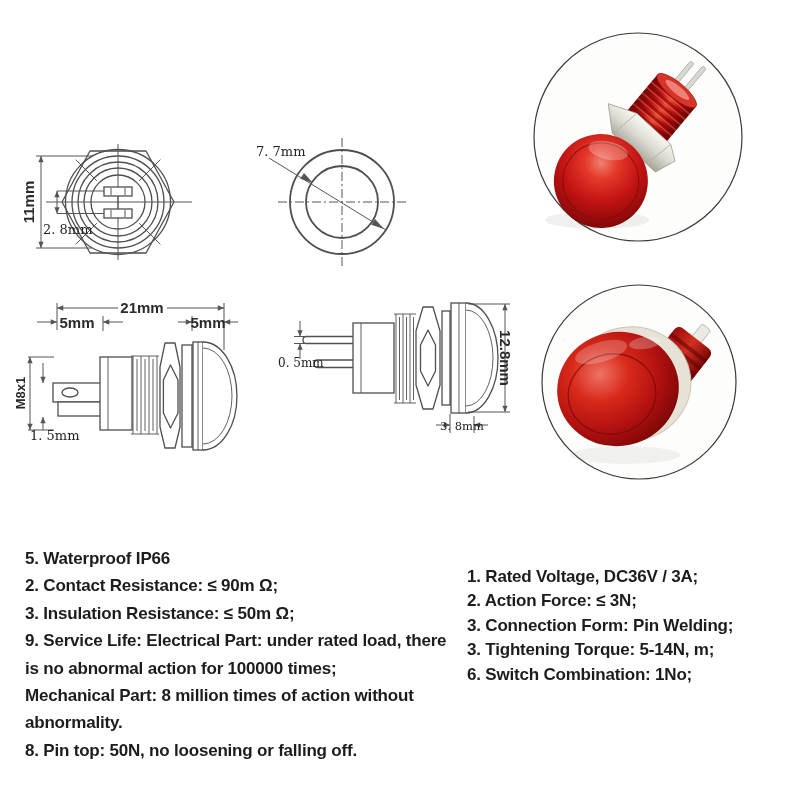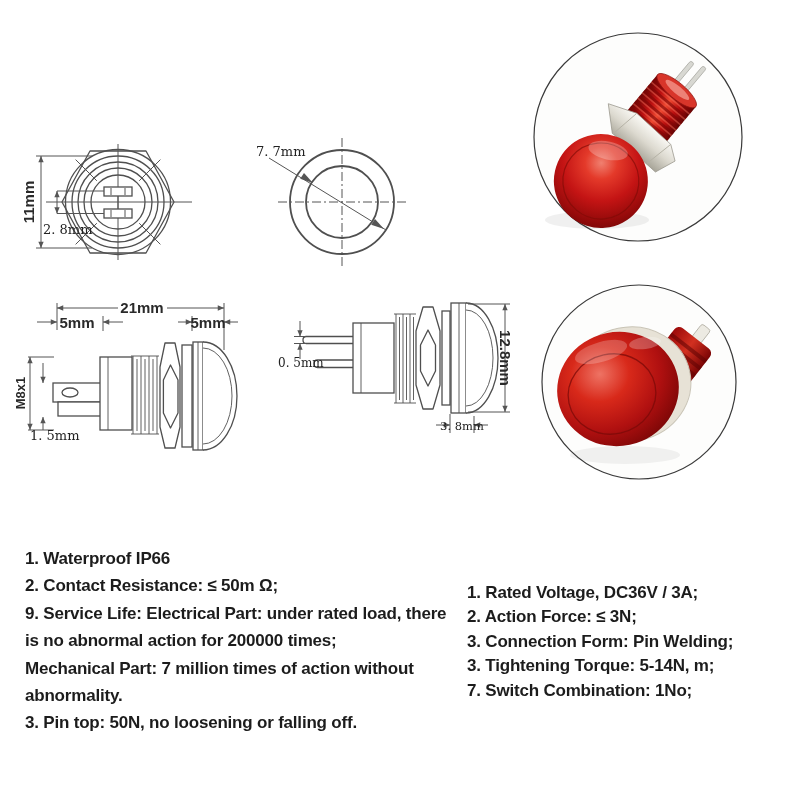--- a/index.html
+++ b/index.html
@@ -5,21 +5,21 @@
   html,body{margin:0;padding:0;background:#ffffff;}
   .stage{position:relative;width:800px;height:800px;background:#ffffff;overflow:hidden;
          font-family:"Liberation Sans",sans-serif;}
   svg{position:absolute;display:block;}
   #drawings{left:0;top:0;}
   #photo-angled{left:525px;top:24px;}
   #photo-front{left:534px;top:277px;}
   .specs{position:absolute;color:#1c1c1c;font-weight:bold;font-size:17px;letter-spacing:-0.2px;}
   .spec-line{white-space:pre;}
   #specs-left{left:25px;top:545px;line-height:27.4px;}
-  #specs-right{left:467px;top:581px;line-height:24.4px;}
+  #specs-right{left:467px;top:565px;line-height:24.4px;}
   
   .ln{stroke:#4f4f4f;stroke-width:1.3;fill:none;}
   .lnw{stroke:#4f4f4f;stroke-width:1.3;fill:#ffffff;}
   .thick{stroke-width:1.8;}
   .thin{stroke-width:0.9;}
   .dim{stroke:#555555;stroke-width:1;fill:none;}
   .dimB{font-family:"Liberation Sans",sans-serif;font-weight:bold;font-size:15px;fill:#2a2a2a;}
   .dimB13{font-family:"Liberation Sans",sans-serif;font-weight:bold;font-size:13px;fill:#2a2a2a;}
   .dimS{font-family:"DejaVu Serif",serif;font-size:13px;fill:#222222;}
   .dimS12{font-family:"DejaVu Serif",serif;font-size:12px;fill:#222222;}
@@ -311,30 +311,31 @@
       </g>
       <ellipse cx="630" cy="384" rx="61" ry="57" transform="rotate(-12 630 384)" fill="#e7e2d6" stroke="#c9c4b6" stroke-width="1"></ellipse>
       <ellipse cx="618" cy="389" rx="61" ry="57" transform="rotate(-12 618 389)" fill="url(#p2dome)"></ellipse>
       <ellipse cx="612" cy="394" rx="44" ry="40" transform="rotate(-12 612 394)" fill="none" stroke="#7a0a08" stroke-width="1.3" opacity="0.75"></ellipse>
       <ellipse cx="601" cy="352" rx="27" ry="10" transform="rotate(-16 601 352)" fill="#ffffff" opacity="0.22"></ellipse>
       <ellipse cx="645" cy="343" rx="16" ry="6" transform="rotate(-8 645 343)" fill="#ffffff" opacity="0.25"></ellipse>
     </g>
   </svg>
 
   <div id="specs-left" class="specs">
-    <div class="spec-line">1. Waterproof IP66</div>
-    <div class="spec-line">2. Contact Resistance: ≤ 50m Ω;</div>
+    <div class="spec-line">5. Waterproof IP66</div>
+    <div class="spec-line">2. Contact Resistance: ≤ 90m Ω;</div>
+    <div class="spec-line">3. Insulation Resistance: ≤ 50m Ω;</div>
     <div class="spec-line">9. Service Life: Electrical Part: under rated load, there</div>
-    <div class="spec-line">is no abnormal action for 200000 times;</div>
-    <div class="spec-line">Mechanical Part: 7 million times of action without</div>
+    <div class="spec-line">is no abnormal action for 100000 times;</div>
+    <div class="spec-line">Mechanical Part: 8 million times of action without</div>
     <div class="spec-line">abnormality.</div>
-    <div class="spec-line">3. Pin top: 50N, no loosening or falling off.</div>
+    <div class="spec-line">8. Pin top: 50N, no loosening or falling off.</div>
   </div>
 
   <div id="specs-right" class="specs">
     <div class="spec-line">1. Rated Voltage, DC36V / 3A;</div>
     <div class="spec-line">2. Action Force: ≤ 3N;</div>
     <div class="spec-line">3. Connection Form: Pin Welding;</div>
     <div class="spec-line">3. Tightening Torque: 5-14N, m;</div>
-    <div class="spec-line">7. Switch Combination: 1No;</div>
+    <div class="spec-line">6. Switch Combination: 1No;</div>
   </div>
 
 </div>
 
 </body></html>

